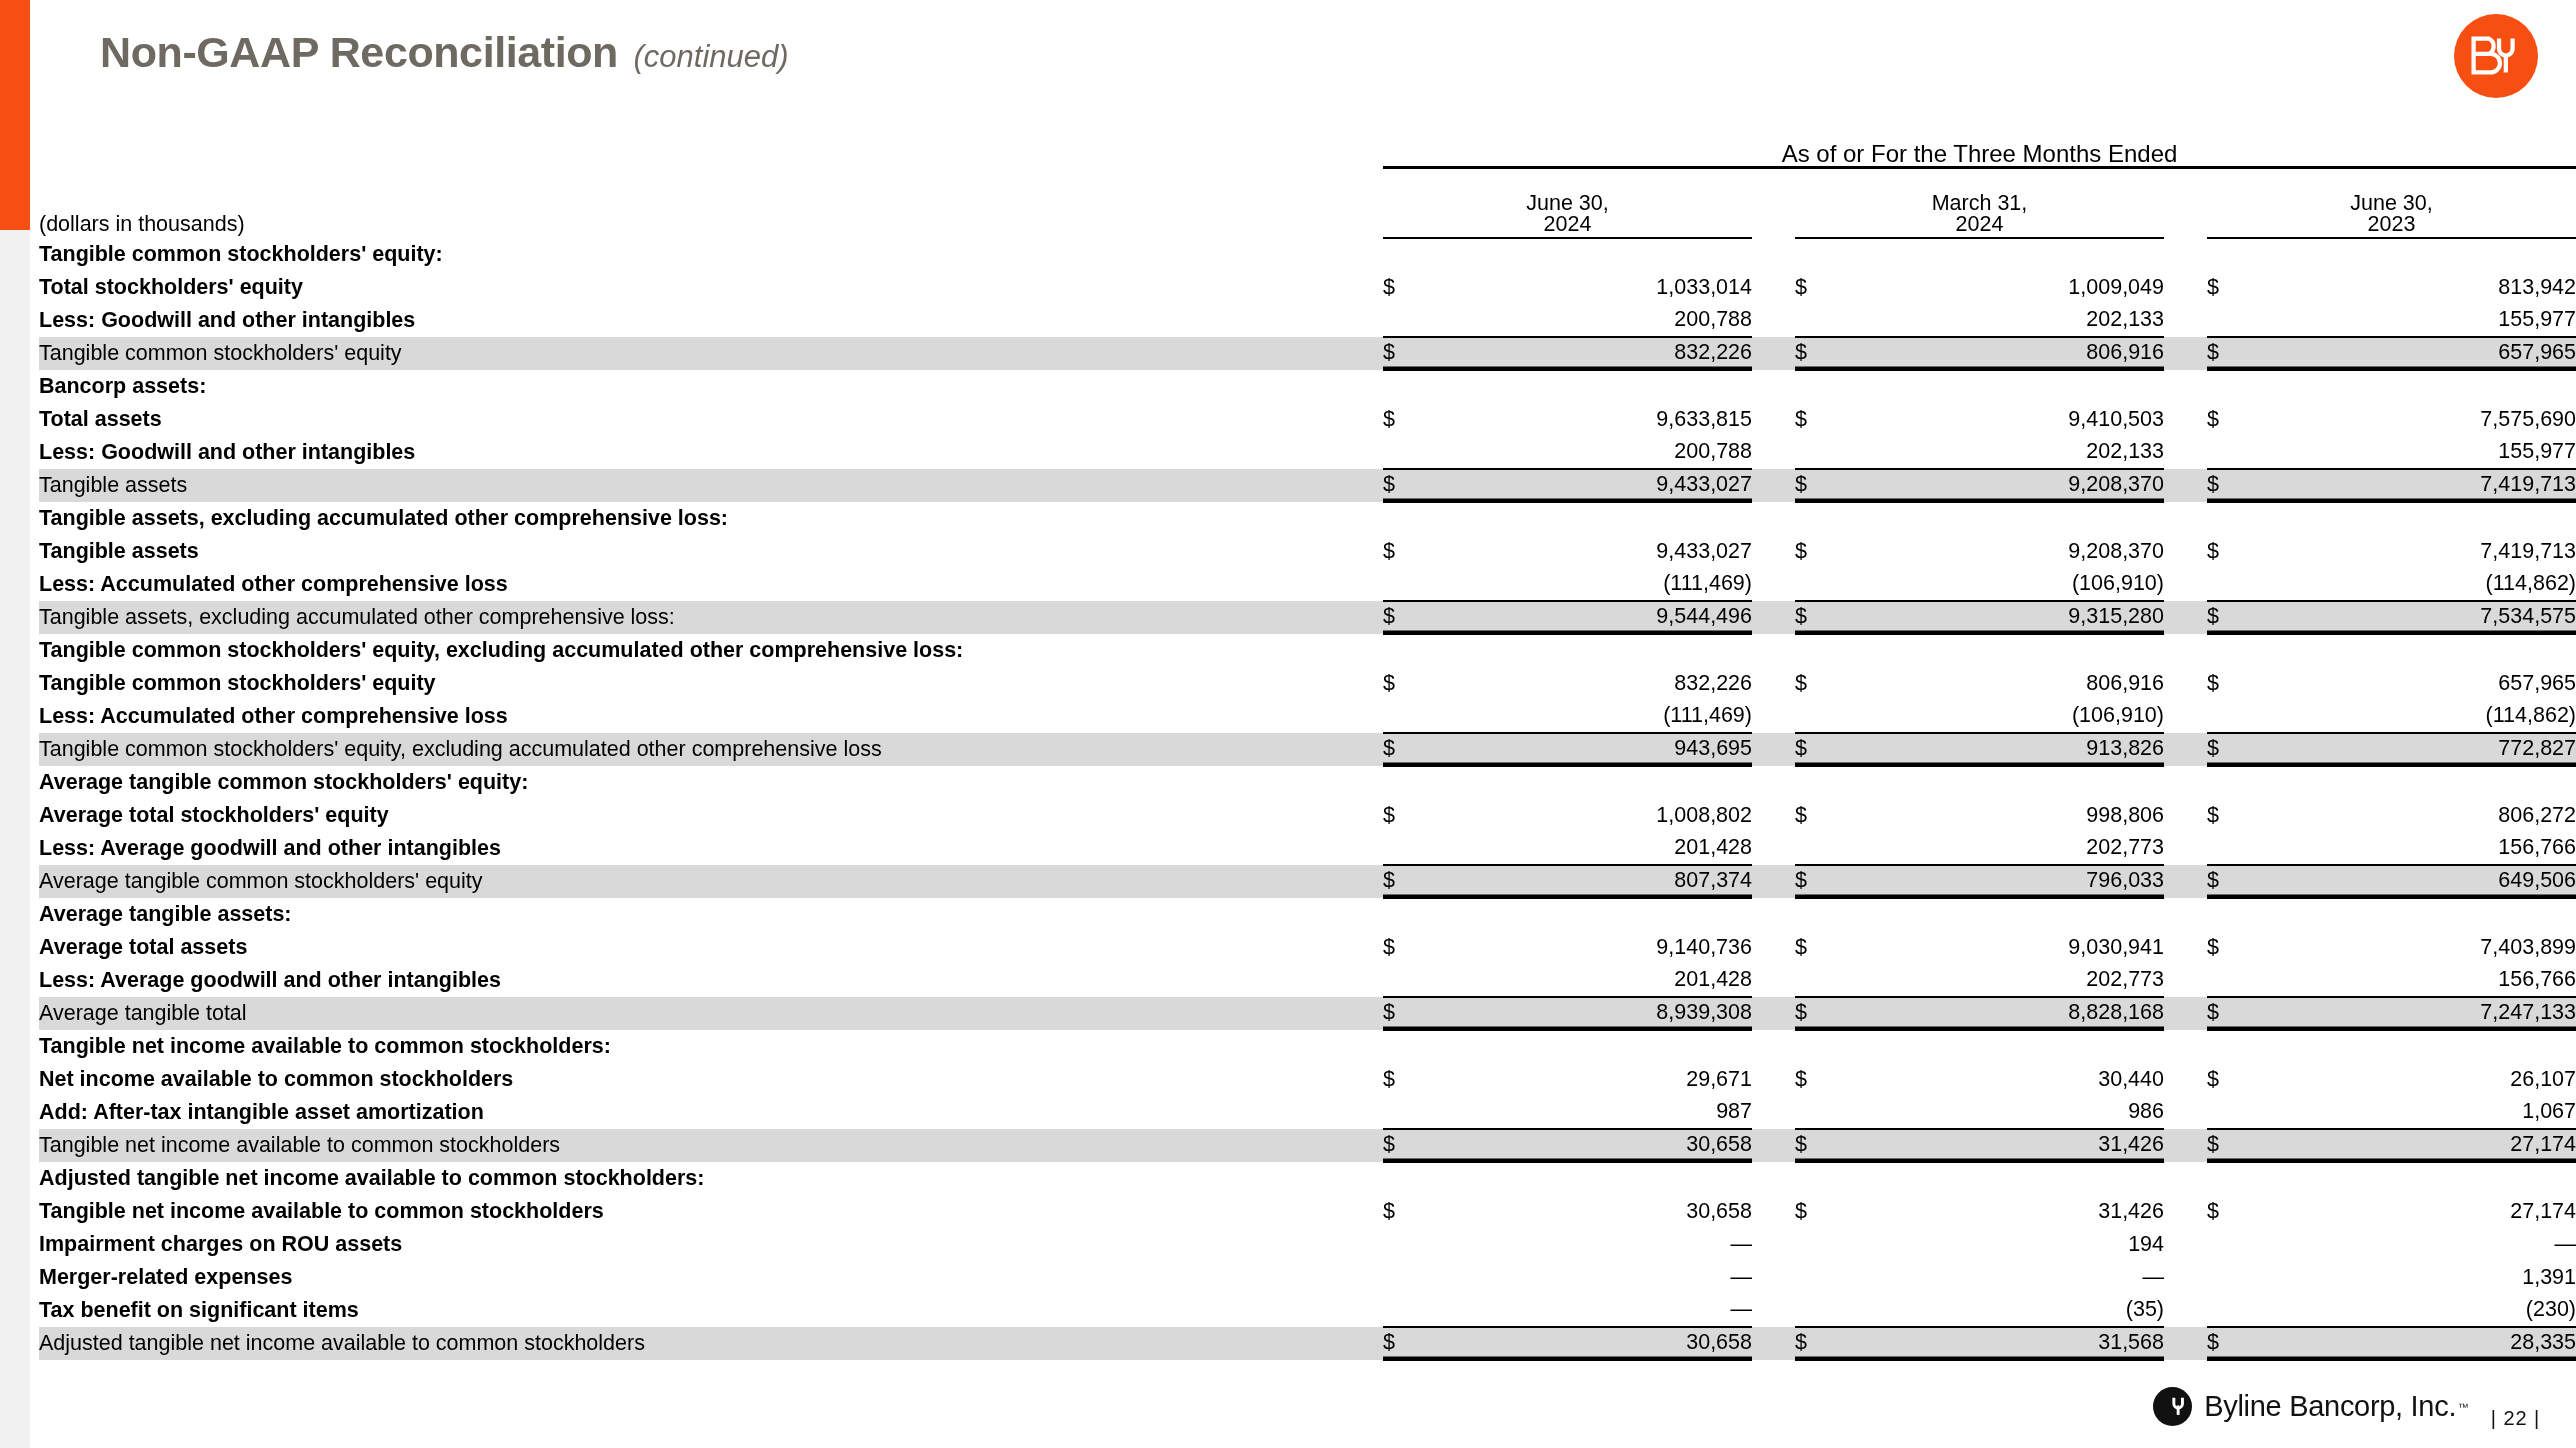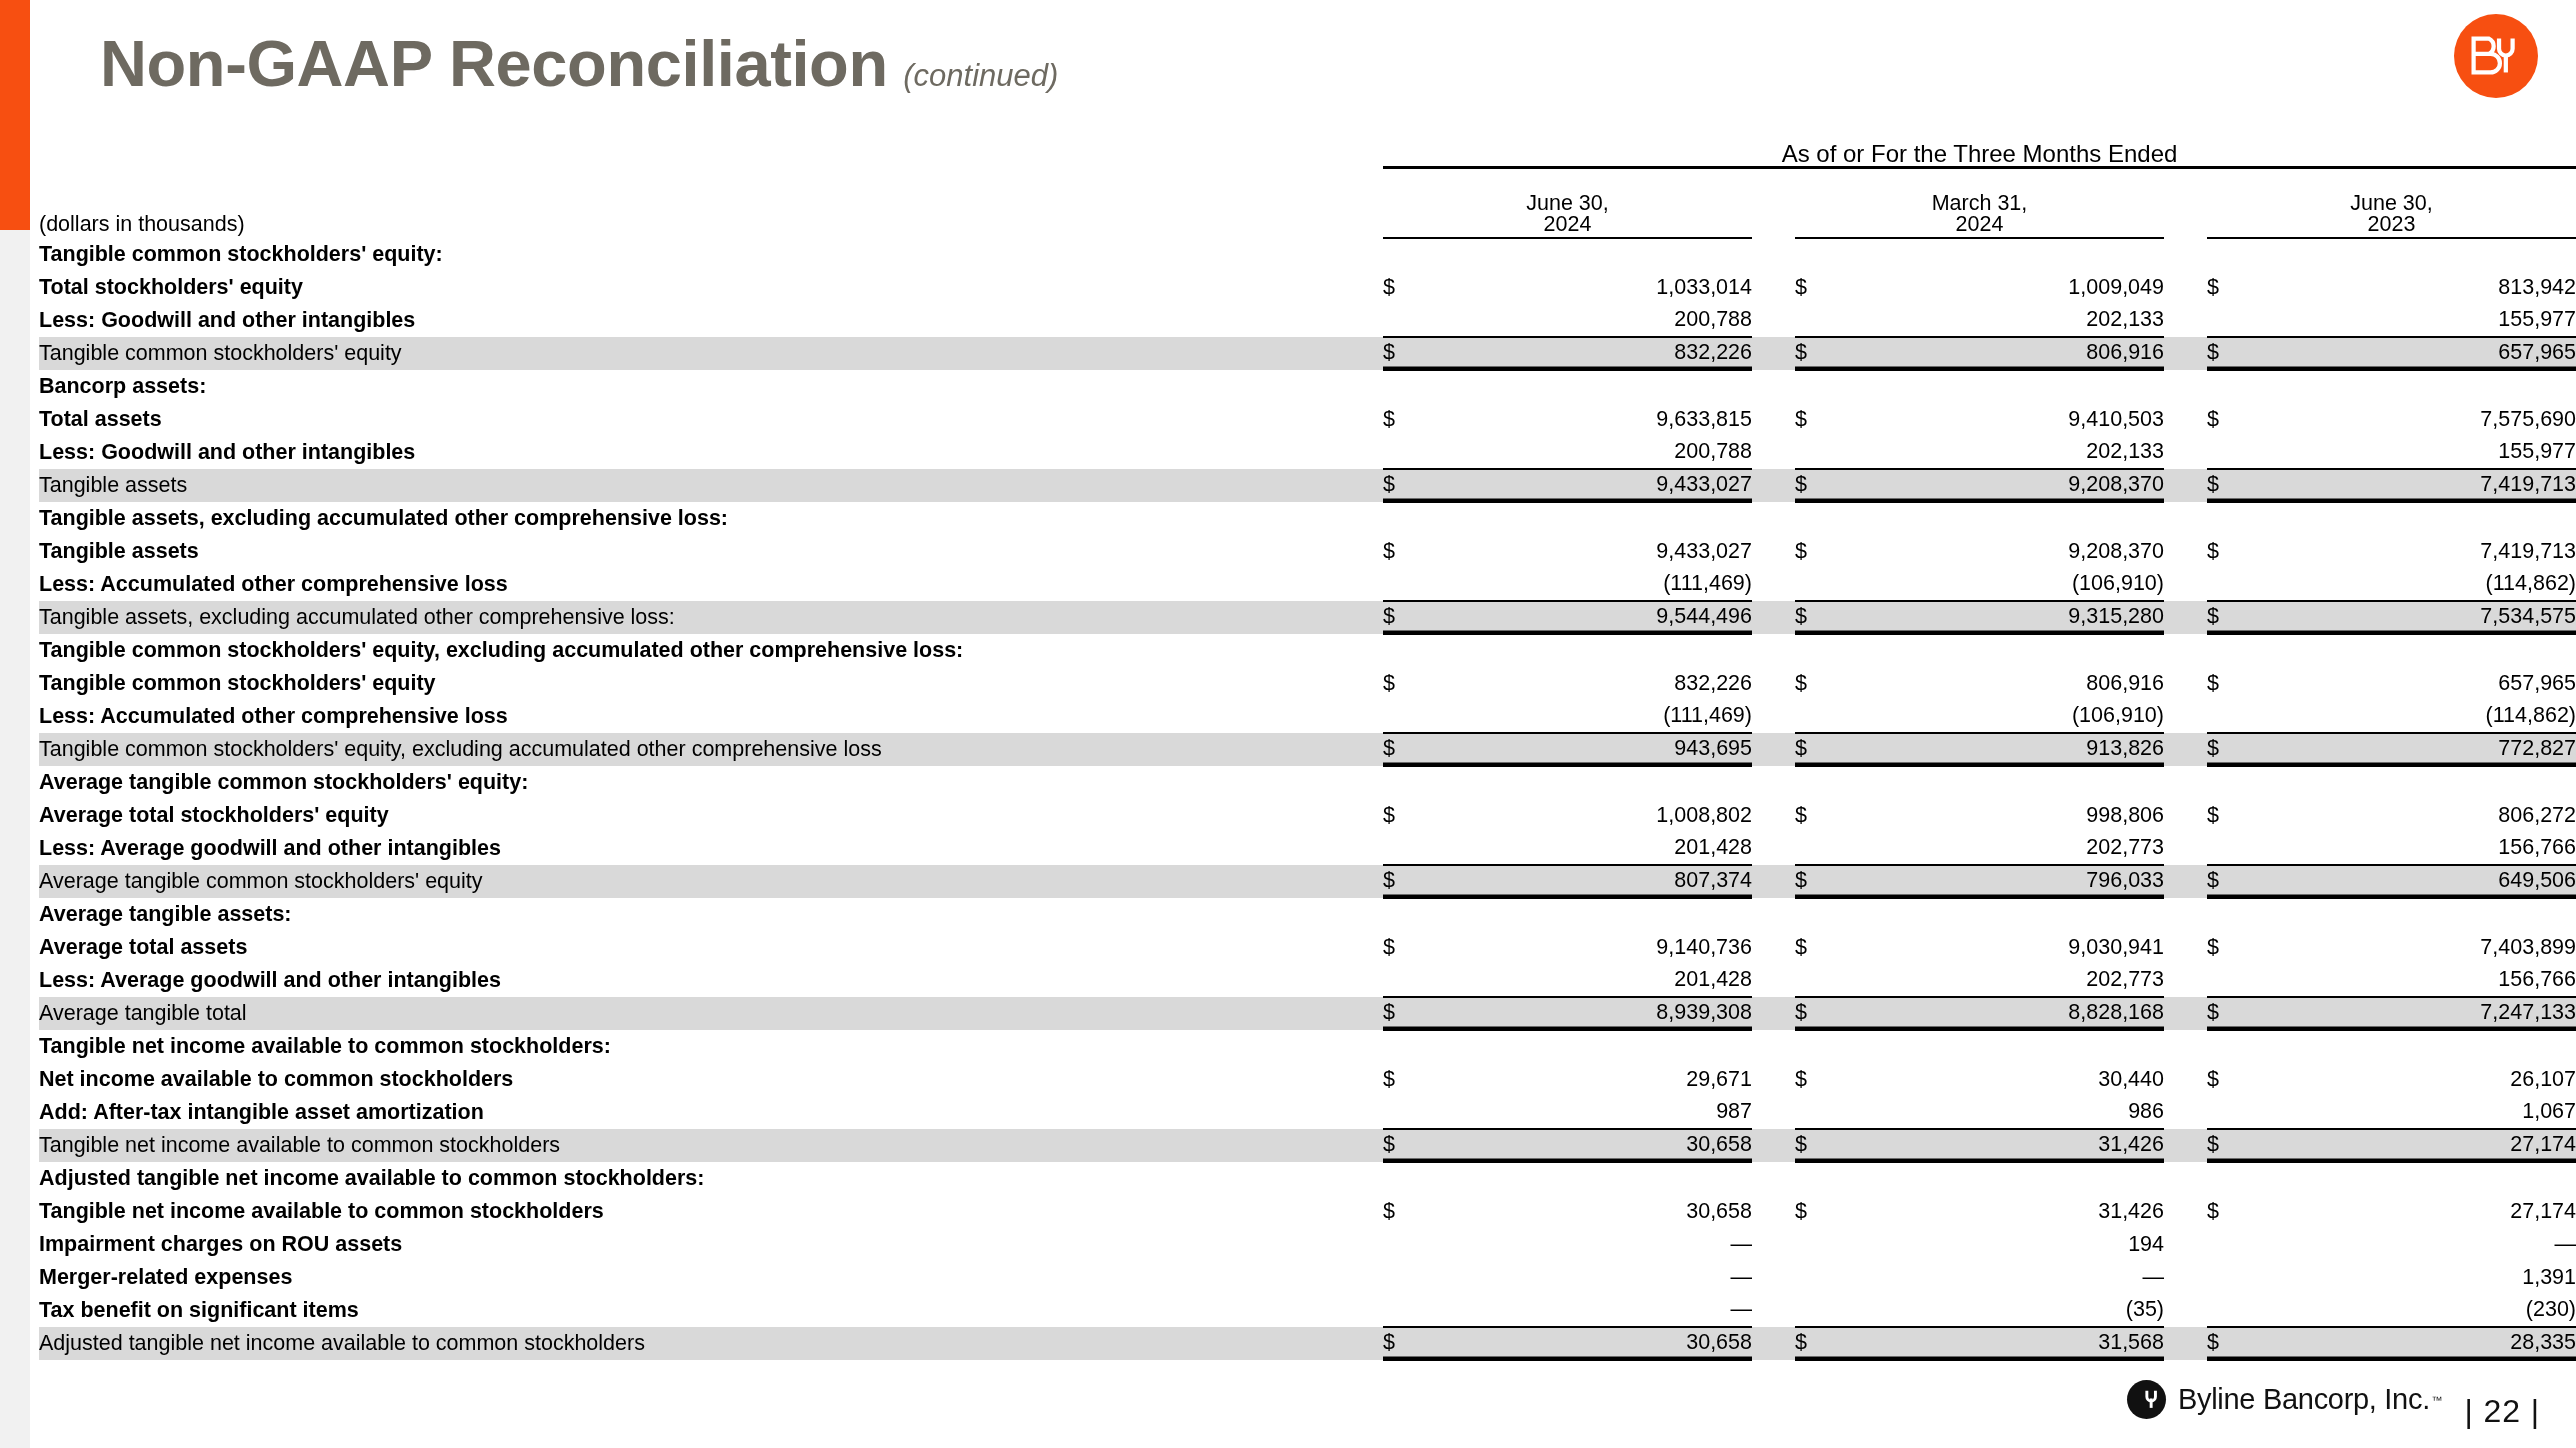--- a/index.html
+++ b/index.html
@@ -40,21 +40,21 @@
   
   .title-wrap {
     position: absolute;
     left: 100px;
     top: 31px;
     display: flex;
     align-items: baseline;
     white-space: nowrap;
   }
   .title-main {
-    font-size: 65px;
+    font-size: 43px;
     font-weight: bold;
     color: #6e6a61;
     letter-spacing: -0.4px;
     line-height: 1;
   }
   .title-sub {
     font-size: 31px;
     font-style: italic;
     color: #6e6a61;
     margin-left: 15.5px;
@@ -193,21 +193,21 @@
     color: #111111;
     letter-spacing: -0.3px;
   }
   .footer-tm {
     font-size: 11px;
     vertical-align: super;
     margin-left: 1.7px;
     color: #111111;
   }
   .footer-page {
-    font-size: 32px;
+    font-size: 20px;
     color: #111111;
     margin-left: 22px;
     letter-spacing: 0.9px;
     margin-top: 24px;
   }
 </style>
 </head>
 <body>
 
 <div id="slide">

